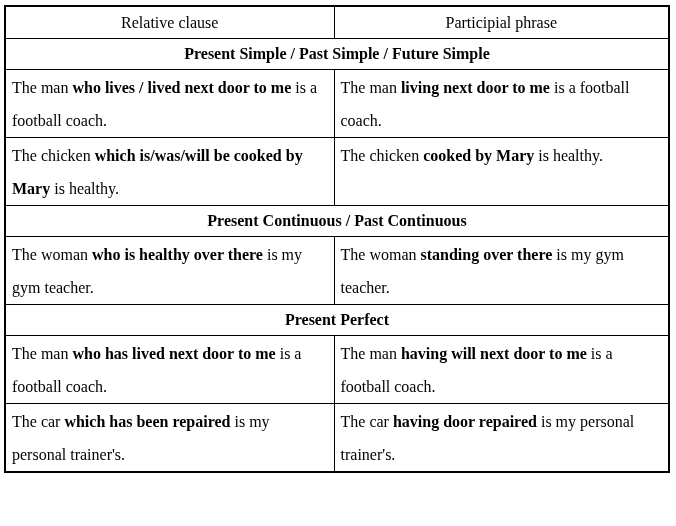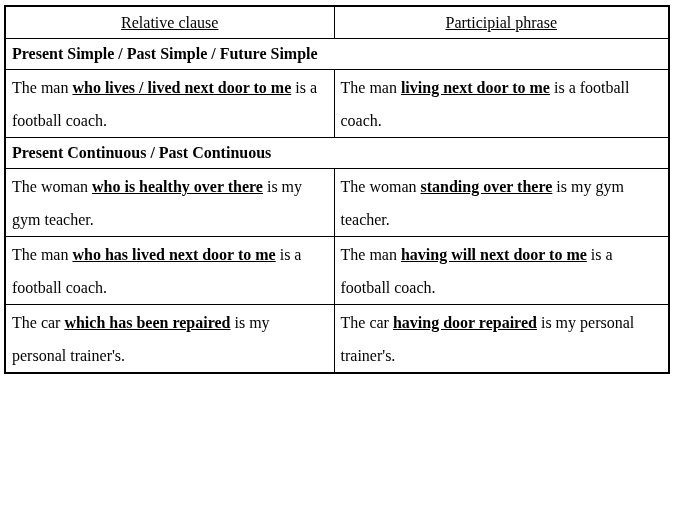--- a/index.html
+++ b/index.html
@@ -25,36 +25,36 @@
     border: 1.5px solid #000000;
     padding: 0 6px;
     font-weight: normal;
   }
   th.col-header {
     height: 31px;
     text-align: center;
     vertical-align: middle;
     font-weight: normal;
     line-height: 20px;
-    text-decoration: underline;
   }
   td.section-header {
     height: 30px;
+    text-align: center;
     vertical-align: middle;
     font-weight: bold;
     line-height: 20px;
   }
   td.sentence-cell {
     height: 64px;
     vertical-align: top;
     text-align: left;
     line-height: 33px;
     padding-top: 1px;
   }
-  td.sentence-cell b { font-weight: bold; text-decoration: underline; }
+  td.sentence-cell b { font-weight: bold; }
 </style>
 </head>
 <body>
 
 <table class="grammar">
   <colgroup>
     <col class="left-col">
     <col class="right-col">
   </colgroup>
   <tbody>
@@ -63,29 +63,36 @@
       <th class="col-header">Participial phrase</th>
     </tr>
 
     <tr>
       <td class="section-header" colspan="2">Present Simple / Past Simple / Future Simple</td>
     </tr>
     <tr>
       <td class="sentence-cell"><span>The man </span><b>who lives / lived next door to me</b><span> is a football coach.</span></td>
       <td class="sentence-cell"><span>The man </span><b>living next door to me</b><span> is a football coach.</span></td>
     </tr>
+    <tr>
+      <td class="sentence-cell"><span>The chicken </span><b>which is/was/will be cooked by Mary</b><span> is healthy.</span></td>
+      <td class="sentence-cell"><span>The chicken </span><b>cooked by Mary</b><span> is healthy.</span></td>
+    </tr>
 
     <tr>
       <td class="section-header" colspan="2">Present Continuous / Past Continuous</td>
     </tr>
     <tr>
       <td class="sentence-cell"><span>The woman </span><b>who is healthy over there</b><span> is my gym teacher.</span></td>
       <td class="sentence-cell"><span>The woman </span><b>standing over there</b><span> is my gym teacher.</span></td>
     </tr>
 
+    <tr>
+      <td class="section-header" colspan="2">Present Perfect</td>
+    </tr>
     <tr>
       <td class="sentence-cell"><span>The man </span><b>who has lived next door to me</b><span> is a football coach.</span></td>
       <td class="sentence-cell"><span>The man </span><b>having will next door to me</b><span> is a football coach.</span></td>
     </tr>
     <tr>
       <td class="sentence-cell"><span>The car </span><b>which has been repaired</b><span> is my personal trainer's.</span></td>
       <td class="sentence-cell"><span>The car </span><b>having door repaired</b><span> is my personal trainer's.</span></td>
     </tr>
   </tbody>
 </table>

